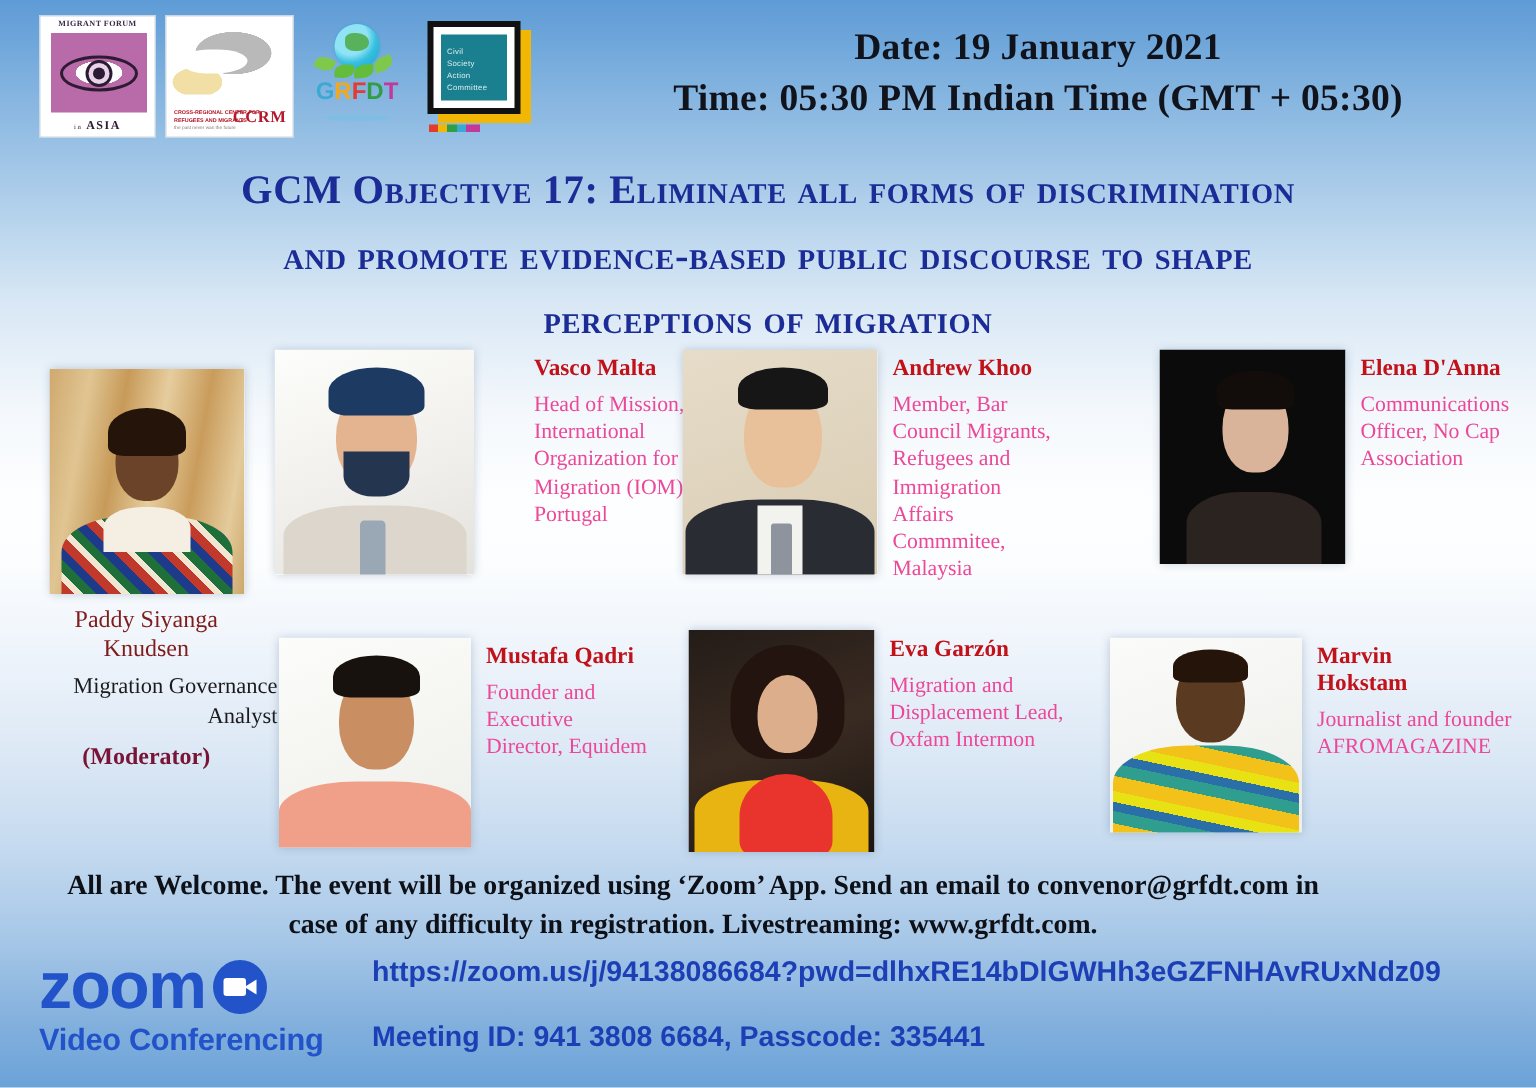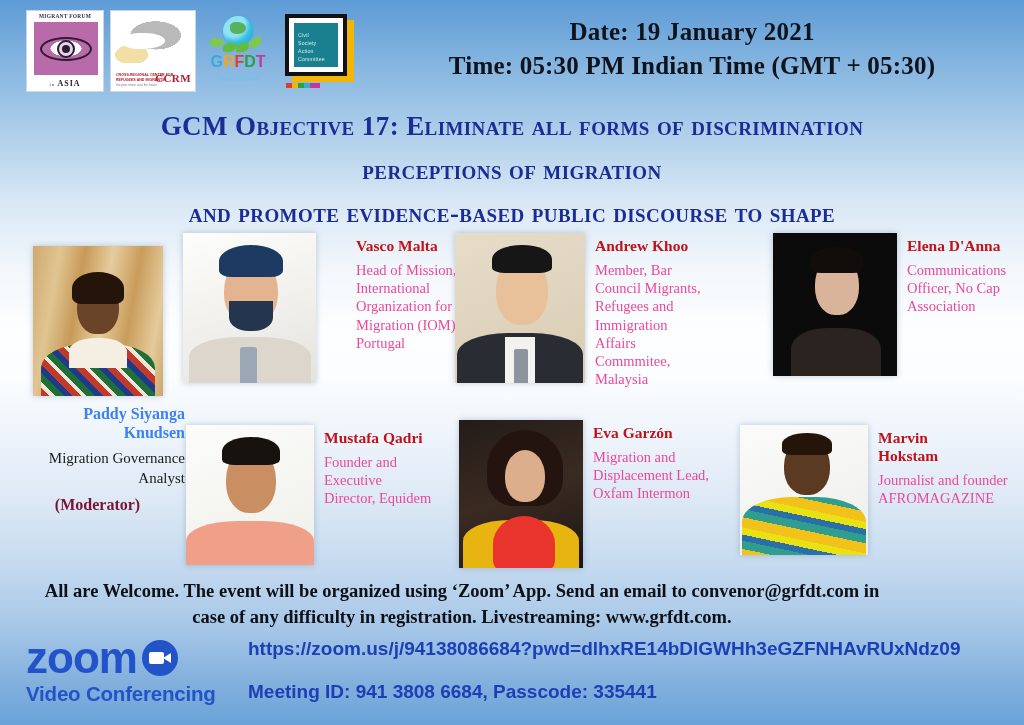--- a/index.html
+++ b/index.html
@@ -317,22 +317,22 @@
     text-align: center;
   }
   .moderator .mod-photo {
     width: 130px; height: 150px;
     margin: 0 auto 8px auto;
     position: relative; overflow: hidden;
     box-shadow: 0 0 6px rgba(60,90,130,.30);
   }
   .mod-name {
     font-family: "Liberation Serif", serif;
-    font-weight: bold; font-size: 16px;
-    color: #3b82f6; line-height: 1.2; text-align: right;
+    font-weight: normal; font-size: 16px;
+    color: #7f1d1d; line-height: 1.2;
   }
   .mod-role {
     font-family: "Liberation Serif", serif;
     font-size: 15px; color: #1b1b1b;
     line-height: 1.33; margin-top: 7px; text-align: right;
   }
   .mod-tag {
     font-family: "Liberation Serif", serif;
     font-weight: bold; font-size: 16px;
     color: #7a1436; margin-top: 7px;
@@ -479,22 +479,22 @@
     </div>
 
     <div class="datetime">
       <div class="dt-line1">Date: 19 January 2021</div>
       <div class="dt-line2">Time: 05:30 PM Indian Time (GMT + 05:30)</div>
     </div>
   </div>
 
   <div class="title">
     <span class="tline">GCM Objective 17: Eliminate all forms of discrimination</span>
+    <span class="tline">and promote evidence-based public discourse to shape</span>
     <span class="tline">perceptions of migration</span>
-    <span class="tline">and promote evidence-based public discourse to shape</span>
   </div>
 
   <div class="moderator">
     <div class="mod-photo">
       <div class="ph-bg" style="background:linear-gradient(100deg,#cfa96f 0%,#e0c592 18%,#c79a59 34%,#e6cd9e 52%,#c99c5c 70%,#e4cb9b 88%,#cba76b 100%);"></div>
       <div class="ph-body" style="left:8px;top:98px;width:114px;height:60px;background:repeating-linear-gradient(45deg,#1e3a8a 0 6px,#c0392b 6px 12px,#f0e6d2 12px 16px,#1e6f3a 16px 22px);"></div>
       <div class="ph-shoulder" style="left:36px;top:92px;width:58px;height:30px;background:#f4efe2;"></div>
       <div class="ph-head" style="left:44px;top:34px;width:42px;height:54px;background:#6b4328;"></div>
       <div class="ph-hair" style="left:39px;top:26px;width:52px;height:32px;background:#241409;"></div>
     </div>

